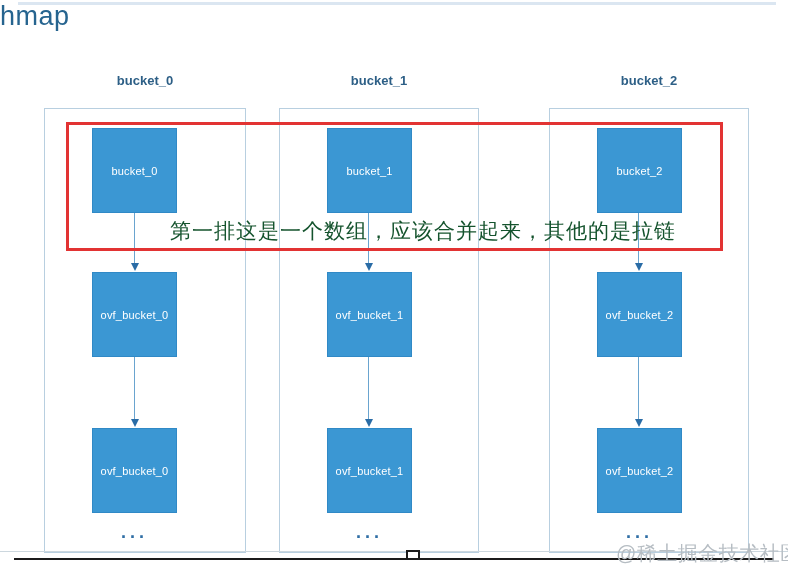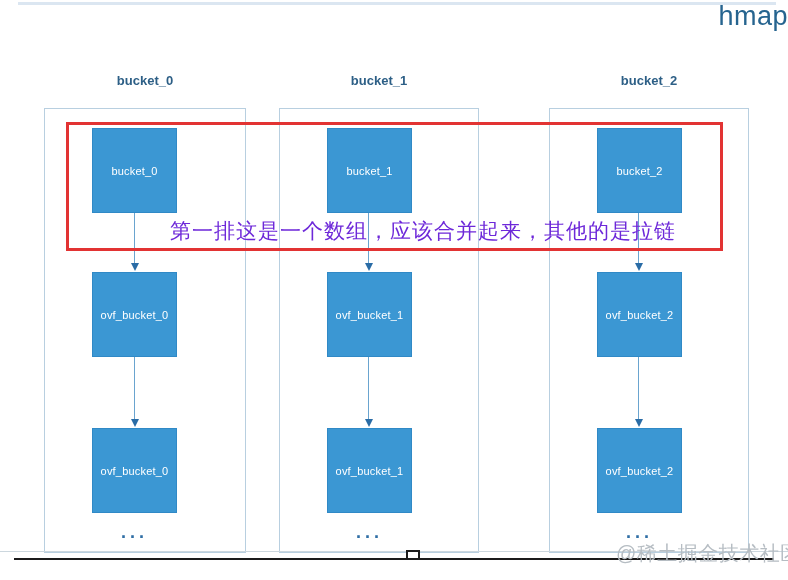--- a/index.html
+++ b/index.html
@@ -1,21 +1,21 @@
 <!DOCTYPE html>
 <html><head>
 <meta charset="utf-8">
 <style>
   html,body{margin:0;padding:0;background:#fff;}
   body{font-family:"Liberation Sans","DejaVu Sans",sans-serif;}
   .canvas{position:relative;width:788px;height:580px;background:#ffffff;overflow:hidden;}
 
   .top-rule{position:absolute;left:18px;right:12px;top:2px;height:3px;background:#dbe6f1;}
 
-  .title{position:absolute;left:0;top:1px;width:788px;text-align:right;
+  .title{position:absolute;left:0;top:1px;width:788px;text-align:left;
          font-size:27px;color:#26648f;letter-spacing:.5px;}
 
   .col-header{position:absolute;top:73px;height:18px;text-align:center;
               font-size:13px;font-weight:bold;color:#2d5f86;}
   .col-header.c0{left:44px;width:202px;}
   .col-header.c1{left:279px;width:200px;}
   .col-header.c2{left:549px;width:200px;}
 
   .col-frame{position:absolute;top:108px;height:445px;border:1px solid #b8cfe0;
              background:#ffffff;box-sizing:border-box;z-index:1;}
@@ -44,21 +44,21 @@
 
   .dots{position:absolute;top:522px;width:85px;text-align:center;z-index:2;
         font-size:18px;font-weight:bold;color:#2f6ea5;letter-spacing:4px;}
   .dots.c0{left:92px;} .dots.c1{left:327px;} .dots.c2{left:597px;}
 
   .highlight-rect{position:absolute;left:66px;top:122px;width:657px;height:129px;
                   border:3px solid #e23333;box-sizing:border-box;z-index:3;background:transparent;}
 
   .annotation{position:absolute;left:170px;top:217px;z-index:4;white-space:nowrap;
               font-family:"Liberation Serif","DejaVu Serif",serif;
-              font-size:21px;letter-spacing:1px;color:#6d28d9;}
+              font-size:21px;letter-spacing:1px;color:#14532d;}
 
   .bottom-gray-rule{position:absolute;left:0;right:0;top:551px;height:1px;background:#ccd7de;z-index:5;}
   .bottom-black-rule{position:absolute;left:14px;right:14px;top:558px;height:2px;background:#1b1b1b;z-index:5;}
   .bottom-notch{position:absolute;left:406px;top:550px;width:14px;height:8px;background:#ffffff;
                 border:2px solid #1b1b1b;border-bottom:none;box-sizing:border-box;z-index:6;}
 
   .wm-community{position:absolute;left:616px;top:540px;z-index:7;white-space:nowrap;
                 font-size:20px;color:#b6bdc3;letter-spacing:.5px;}
   .wm-csdn{position:absolute;left:583px;top:549px;z-index:7;white-space:nowrap;
            font-size:12px;color:#8e979e;letter-spacing:.3px;margin-top:32px;}

